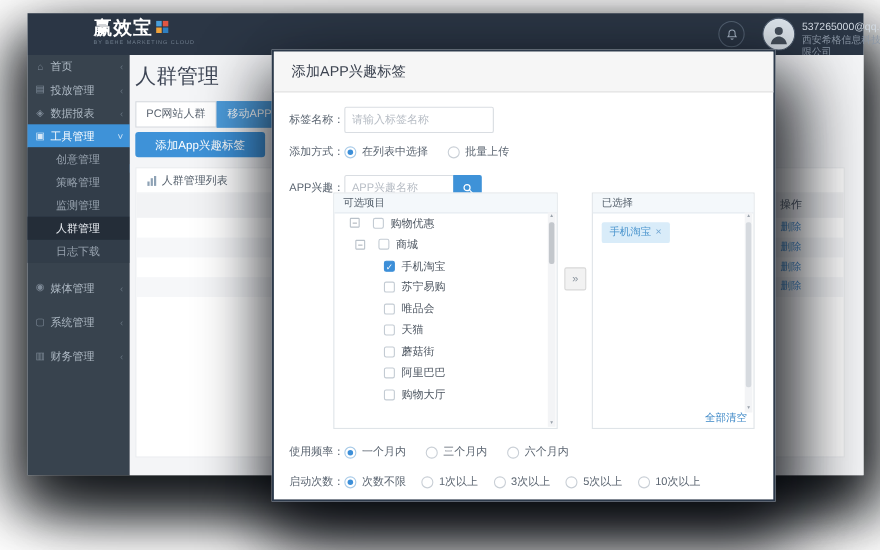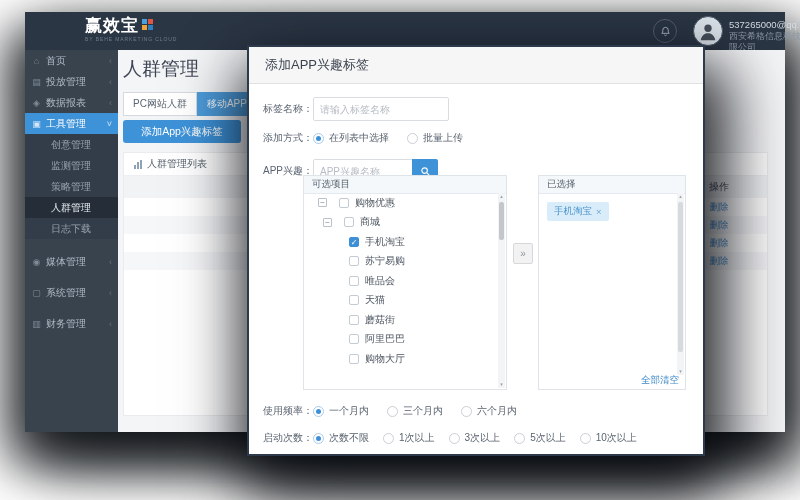--- a/index.html
+++ b/index.html
@@ -157,22 +157,22 @@
       </div>
       <div class="nv active">
         <span class="ic">▣</span>
         <span>工具管理</span>
         <span class="ch">˅</span>
       </div>
       <div class="notch"></div>
 
       <div class="submenu">
         <div class="sub">创意管理</div>
+        <div class="sub">策略管理</div>
         <div class="sub">监测管理</div>
-        <div class="sub">策略管理</div>
         <div class="sub active">人群管理</div>
         <div class="sub">日志下载</div>
       </div>
 
       <div style="height:7px"></div>
       <div class="nv nv2">
         <span class="ic">◉</span>
         <span>媒体管理</span>
         <span class="ch">‹</span>
       </div>

